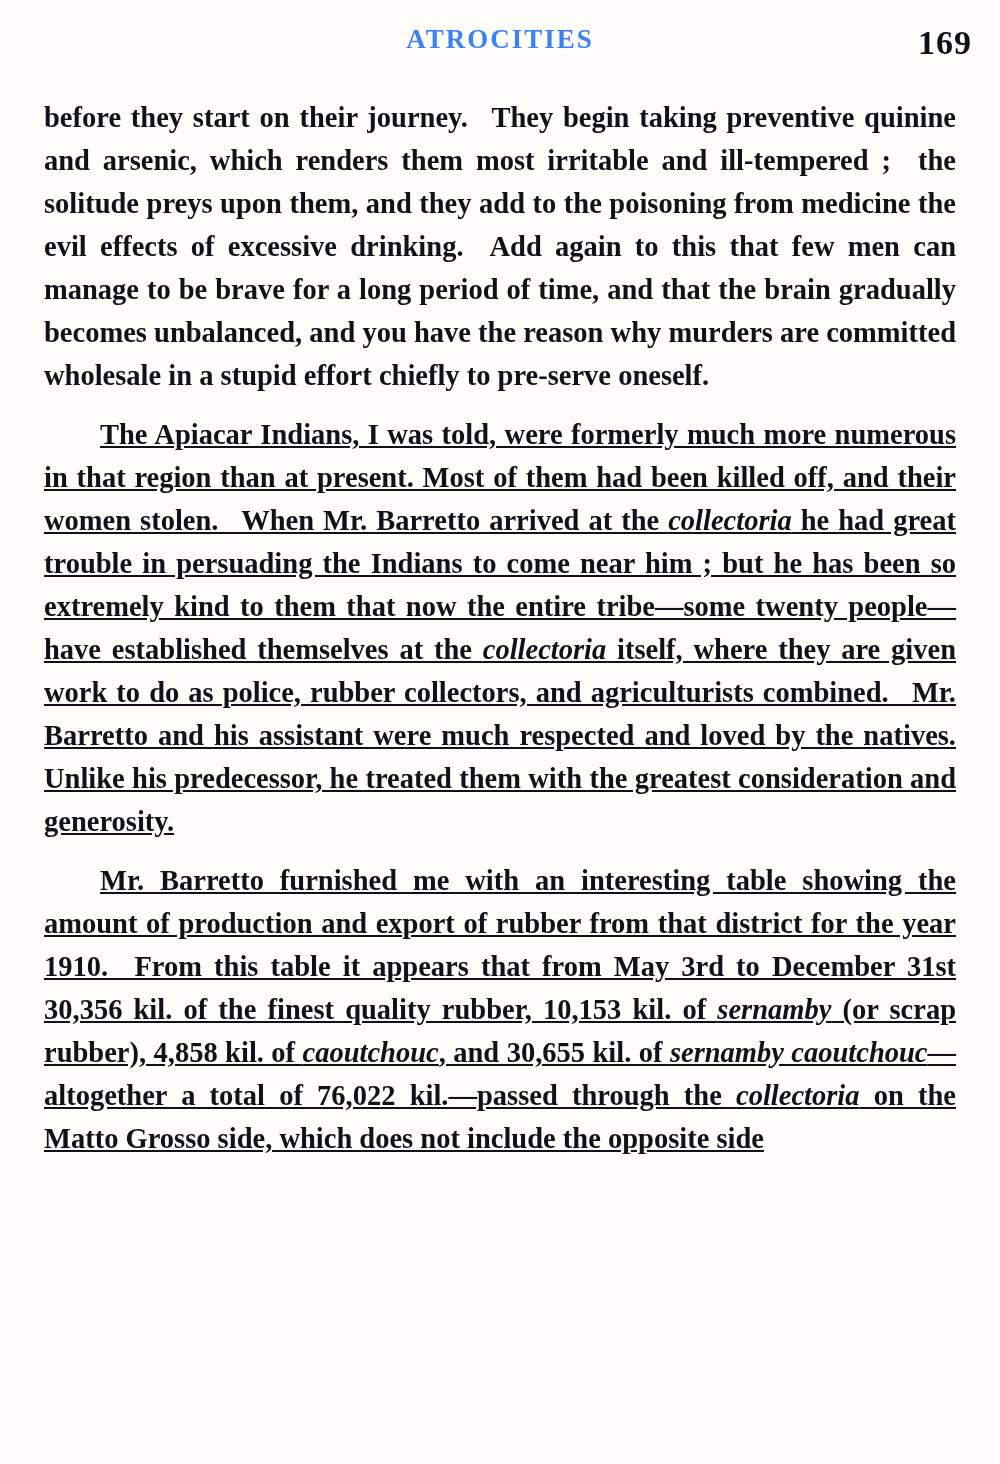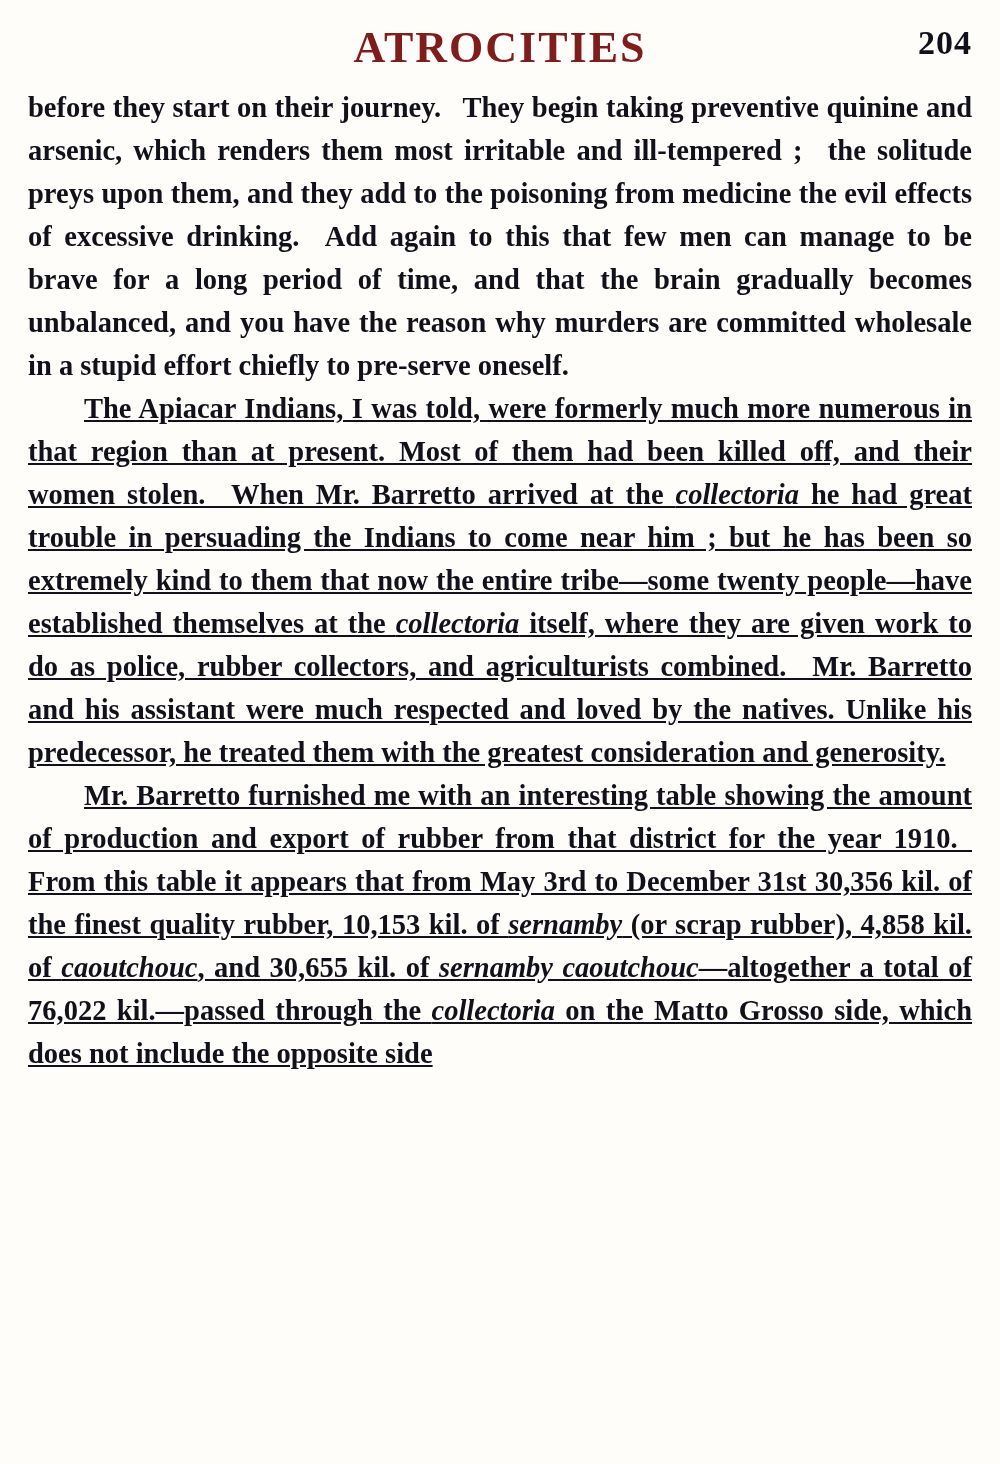--- a/index.html
+++ b/index.html
@@ -18,24 +18,24 @@
   }
   .page-header {
     position: relative;
     height: 62px;
     margin: 18px 28px 0 28px;
     display: flex;
     align-items: flex-start;
     justify-content: center;
   }
   .running-head {
-    font-size: 44px;
+    font-size: 27px;
     letter-spacing: 2px;
     font-weight: 700;
-    color: #7f1d1d;
+    color: #3b82f6;
     text-align: center;
     line-height: 1;
     padding-top: 8px;
   }
   .folio {
     position: absolute;
     right: 0;
     top: 6px;
     font-size: 34px;
     font-weight: 700;
@@ -45,21 +45,21 @@
   .body-text {
     margin: 6px 28px 0 28px;
     font-size: 28.5px;
     line-height: 43px;
     text-align: justify;
     text-justify: inter-word;
     color: #11111b;
     font-weight: 600;
   }
   .body-text p {
-    margin: 0;
+    margin: 16px;
     text-indent: 0;
   }
   .body-text p.indent {
     text-indent: 56px;
     text-decoration: underline;
   }
   .body-text i {
     font-style: italic;
   }
   
@@ -67,21 +67,21 @@
     -webkit-font-smoothing: antialiased;
   }
 </style>
 </head>
 <body>
 
 <div class="page">
 
   <div class="page-header">
     <div class="running-head">ATROCITIES</div>
-    <div class="folio">204</div>
+    <div class="folio">169</div>
   </div>
 
   <div class="body-text">
 
     <p><span>before they start on their journey.  They begin taking preventive quinine and arsenic, which renders them most irritable and ill-tempered ;  the solitude preys upon them, and they add to the poisoning from medicine the evil effects of excessive drinking.  Add again to this that few men can manage to be brave for a long period of time, and that the brain gradually becomes unbalanced, and you have the reason why murders are committed wholesale in a stupid effort chiefly to pre-serve oneself.</span></p>
 
     <p class="indent"><span>The Apiacar Indians, I was told, were formerly much more numerous in that region than at present. Most of them had been killed off, and their women stolen.  When Mr. Barretto arrived at the </span><i>collectoria</i><span> he had great trouble in persuading the Indians to come near him ; but he has been so extremely kind to them that now the entire tribe—some twenty people—have established themselves at the </span><i>collectoria</i><span> itself, where they are given work to do as police, rubber collectors, and agriculturists combined.  Mr. Barretto and his assistant were much respected and loved by the natives. Unlike his predecessor, he treated them with the greatest consideration and generosity.</span></p>
 
     <p class="indent"><span>Mr. Barretto furnished me with an interesting table showing the amount of production and export of rubber from that district for the year 1910.  From this table it appears that from May 3rd to December 31st 30,356 kil. of the finest quality rubber, 10,153 kil. of </span><i>sernamby</i><span> (or scrap rubber), 4,858 kil. of </span><i>caoutchouc</i><span>, and 30,655 kil. of </span><i>sernamby caoutchouc</i><span>—altogether a total of 76,022 kil.—passed through the </span><i>collectoria</i><span> on the Matto Grosso side, which does not include the opposite side</span></p>
 

